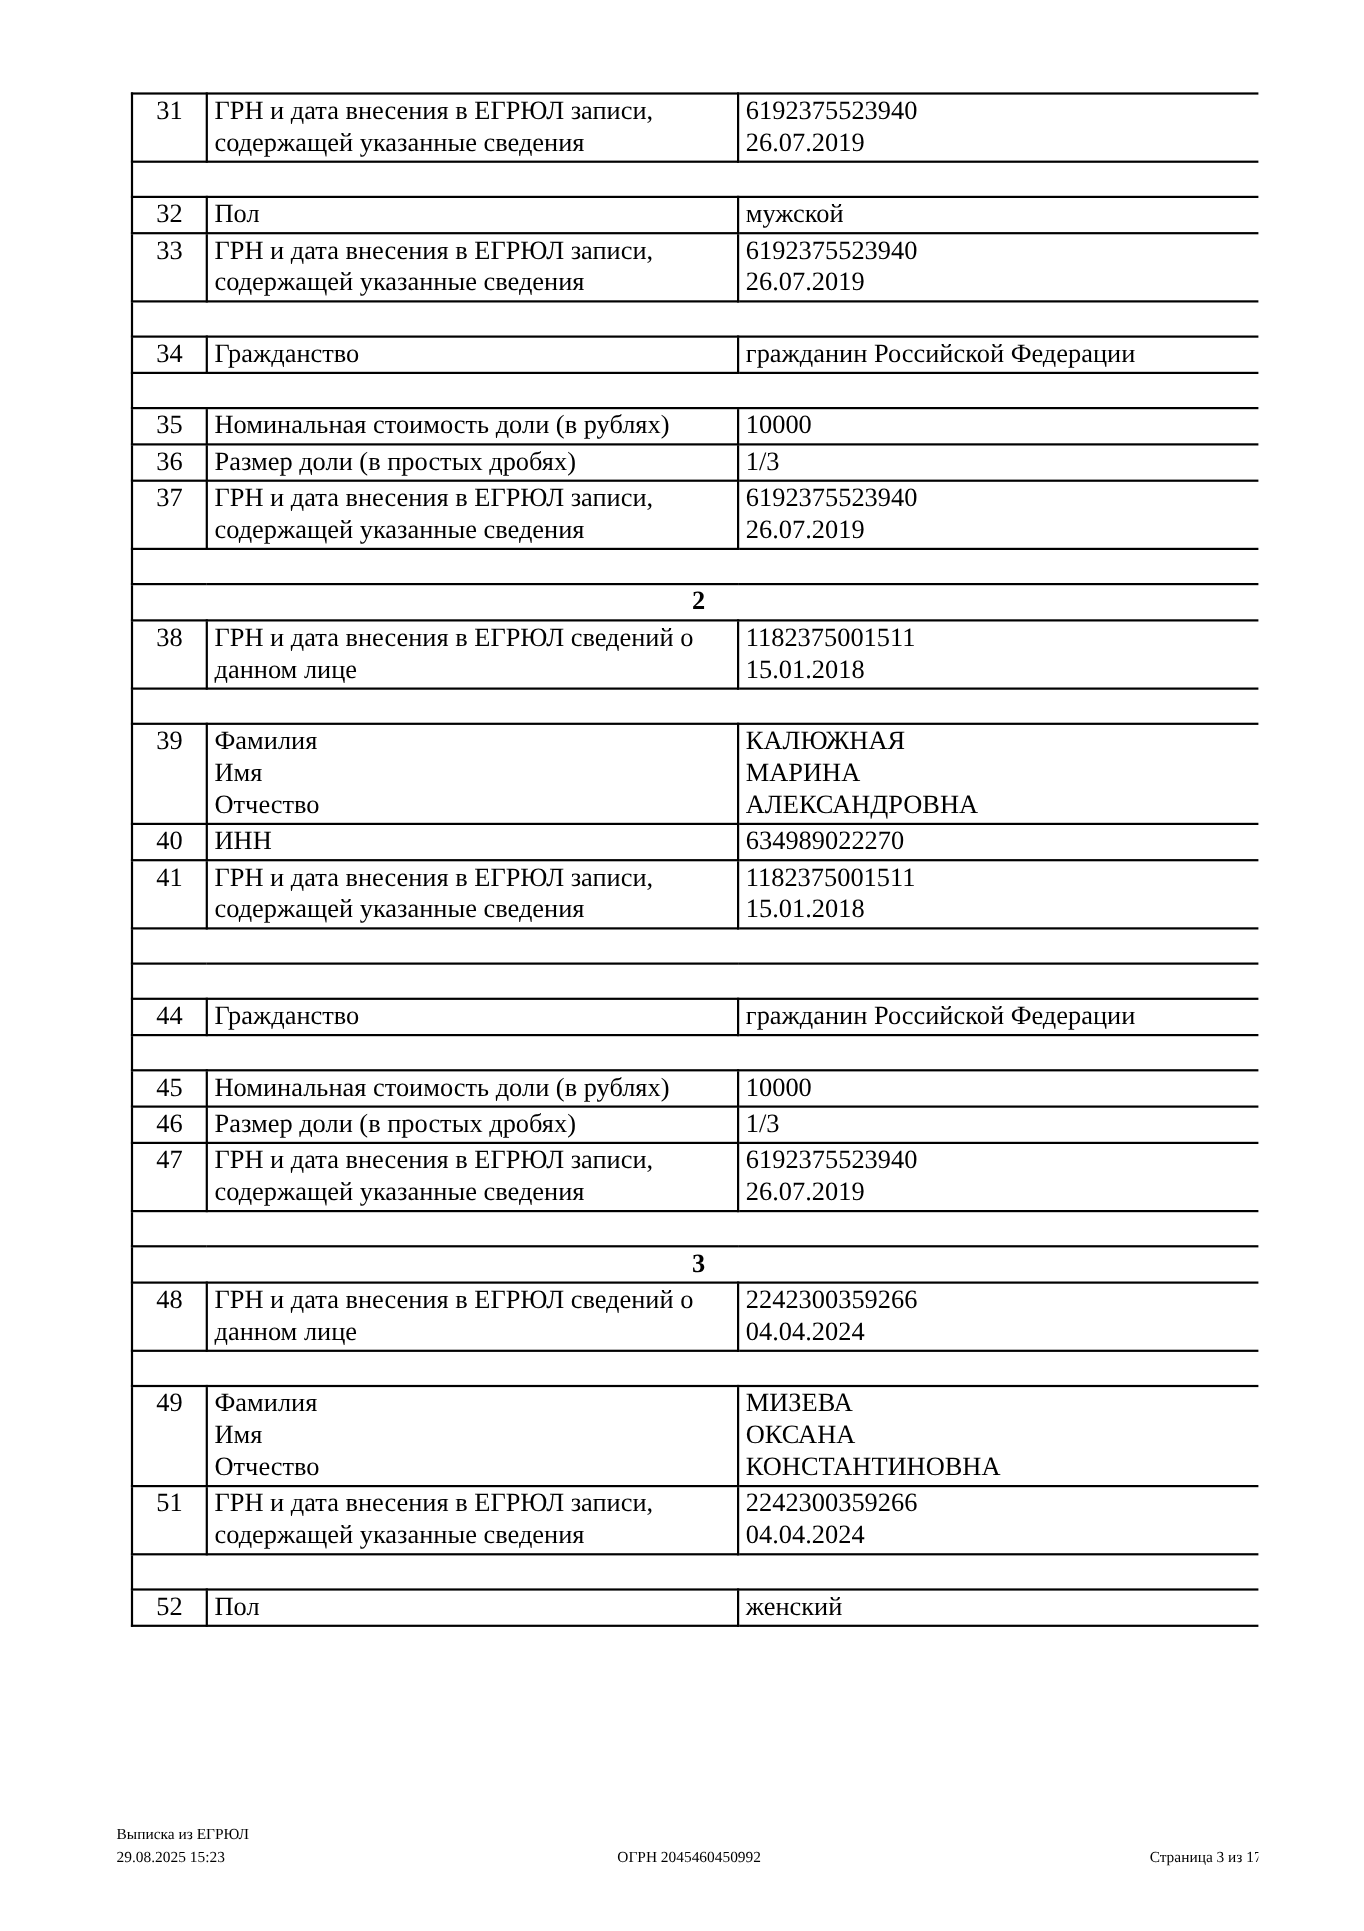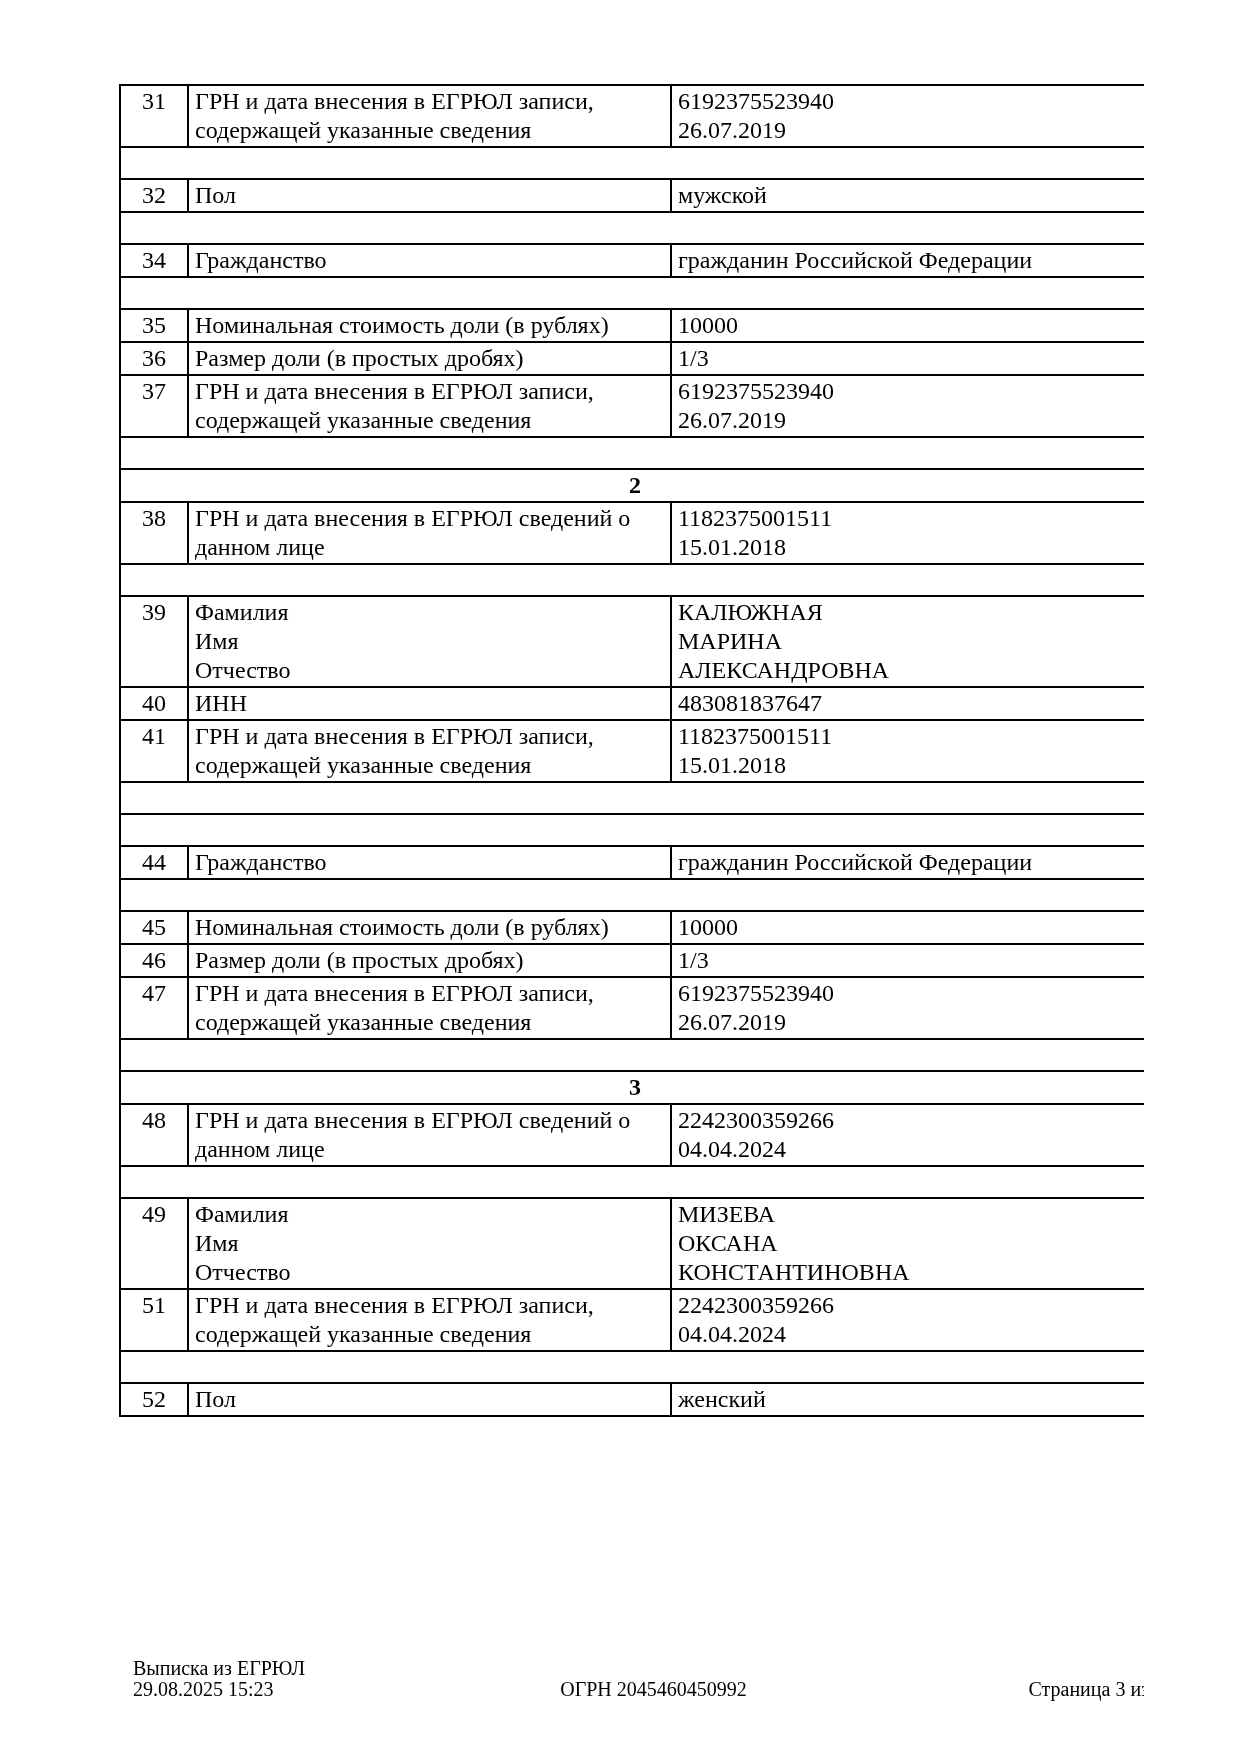--- a/index.html
+++ b/index.html
@@ -51,25 +51,25 @@
     text-align: center;
     font-weight: bold;
     white-space: normal;
   }
   tr.spacer-row td {
     height: 30px;
     padding: 0;
   }
   .footer {
     position: absolute;
-    left: 133px;
+    left: 106px;
     top: 1658px;
     width: 1041px;
     height: 40px;
-    font-size: 20px;
+    font-size: 14px;
     line-height: 21px;
   }
   .footer-left {
     position: absolute;
     left: 0;
     top: 0;
   }
   .footer-center {
     position: absolute;
     left: 0;
@@ -105,20 +105,27 @@
 26.07.2019</td>
           </tr>
           <tr class="spacer-row">
             <td colspan="3"></td>
           </tr>
           <tr>
             <td class="cell-num">32</td>
             <td>Пол</td>
             <td>мужской</td>
           </tr>
+          <tr>
+            <td class="cell-num">33</td>
+            <td>ГРН и дата внесения в ЕГРЮЛ записи,
+содержащей указанные сведения</td>
+            <td>6192375523940
+26.07.2019</td>
+          </tr>
           <tr class="spacer-row">
             <td colspan="3"></td>
           </tr>
           <tr>
             <td class="cell-num">34</td>
             <td>Гражданство</td>
             <td>гражданин Российской Федерации</td>
           </tr>
           <tr class="spacer-row">
             <td colspan="3"></td>
@@ -161,21 +168,21 @@
             <td>Фамилия
 Имя
 Отчество</td>
             <td>КАЛЮЖНАЯ
 МАРИНА
 АЛЕКСАНДРОВНА</td>
           </tr>
           <tr>
             <td class="cell-num">40</td>
             <td>ИНН</td>
-            <td>483081837647</td>
+            <td>634989022270</td>
           </tr>
           <tr>
             <td class="cell-num">41</td>
             <td>ГРН и дата внесения в ЕГРЮЛ записи,
 содержащей указанные сведения</td>
             <td>1182375001511
 15.01.2018</td>
           </tr>
           <tr class="spacer-row">
             <td colspan="3"></td>

